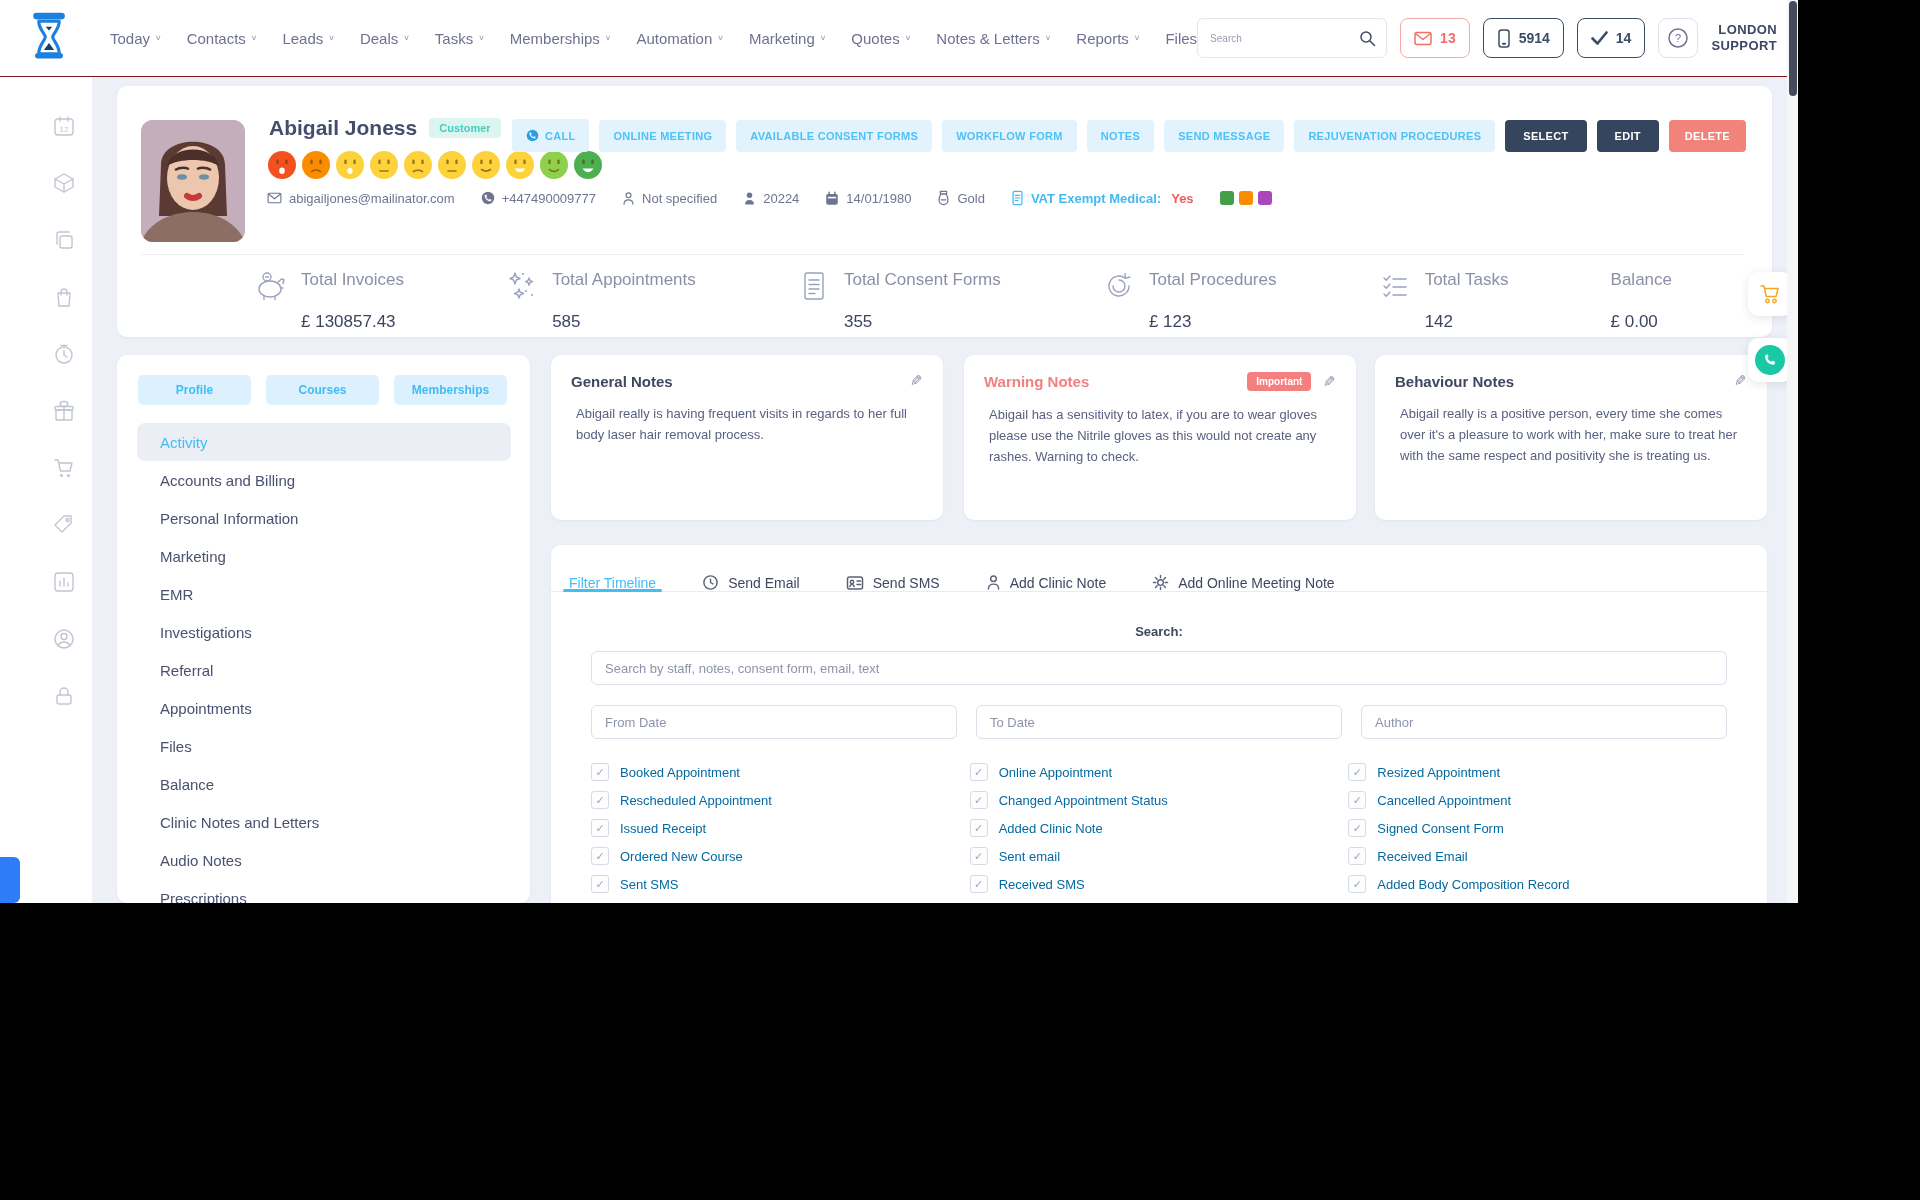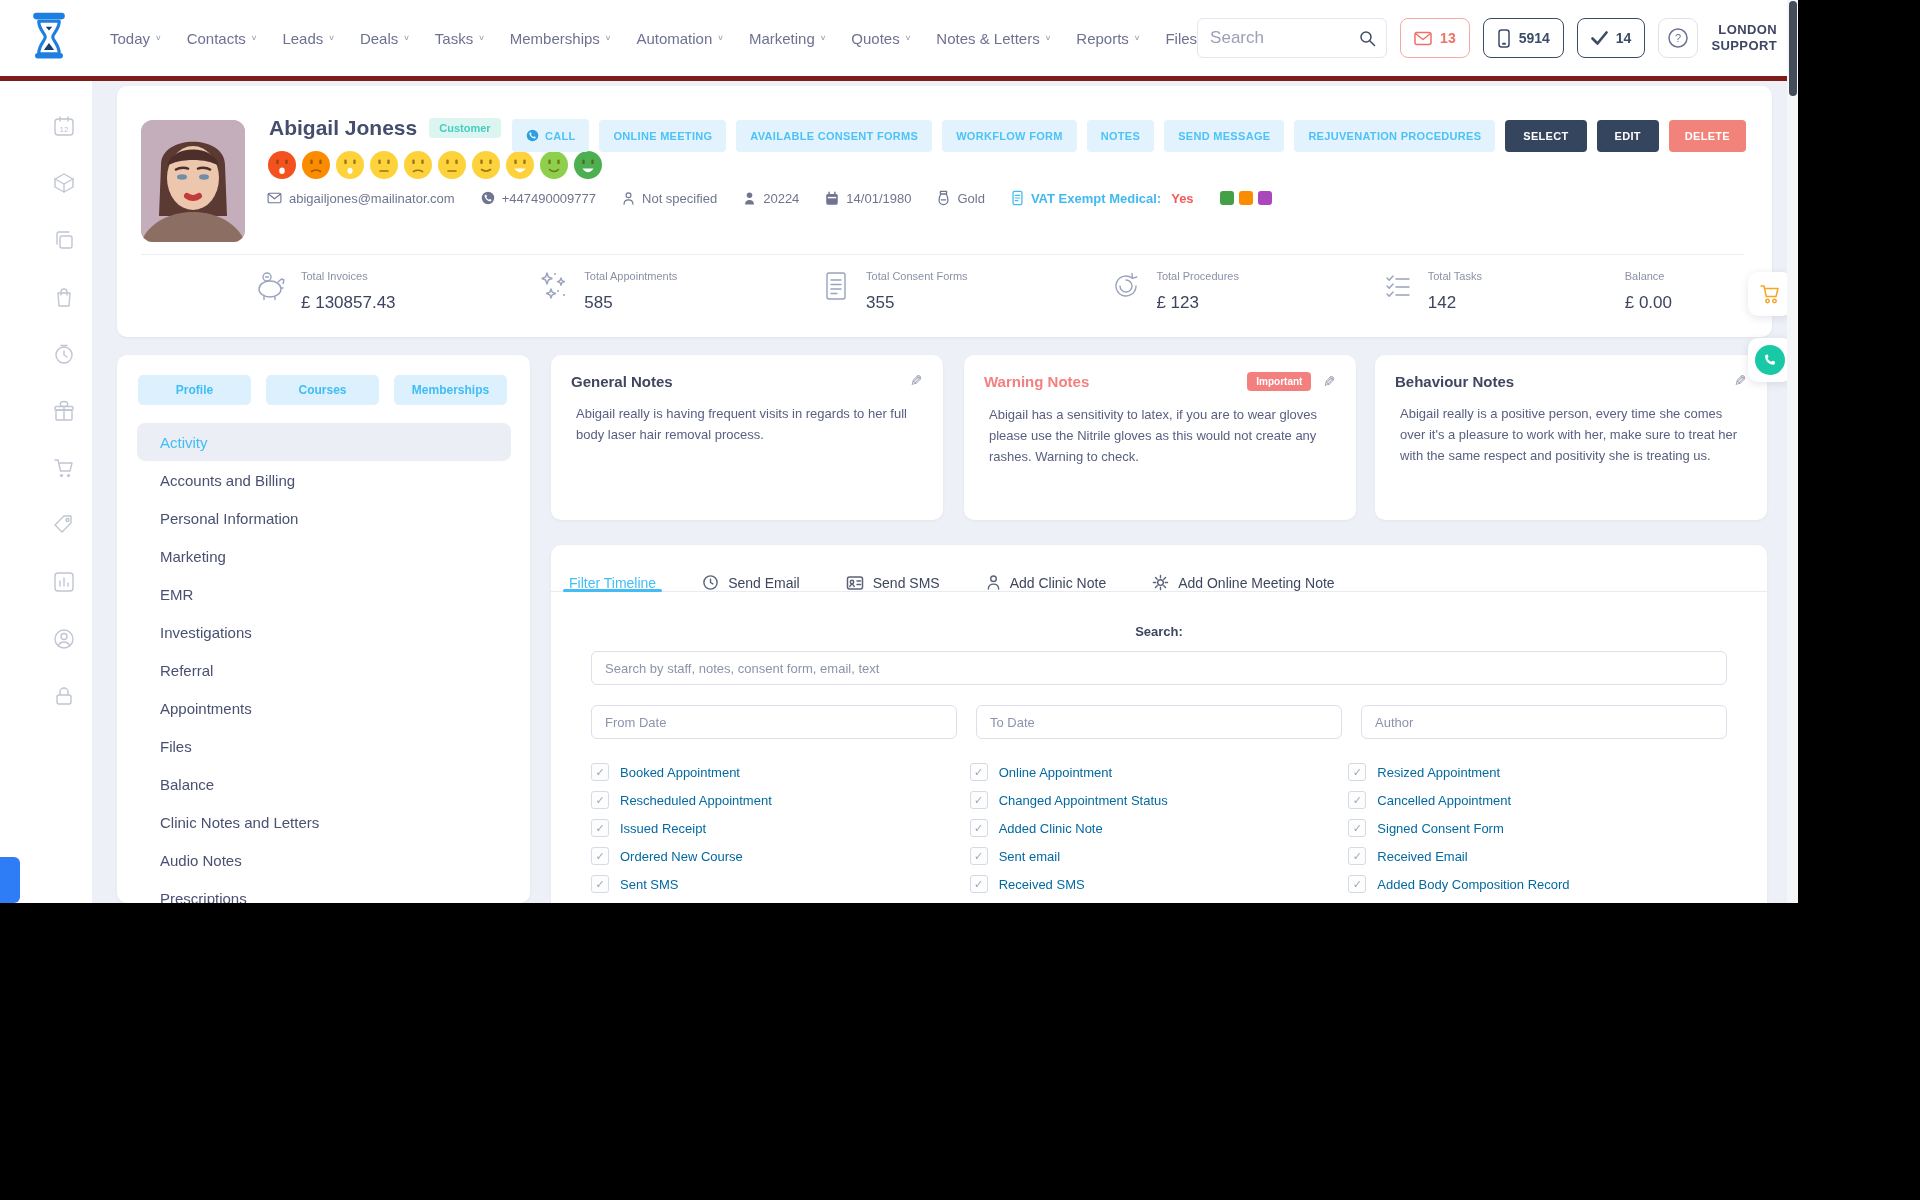--- a/index.html
+++ b/index.html
@@ -2,29 +2,29 @@
 <html><head>
 <meta charset="utf-8">
 <style>
   html,body{margin:0;padding:0;}
   body{width:1920px;height:1200px;background:#000;position:relative;overflow:hidden;
        font-family:"Liberation Sans",sans-serif;}
   .app{position:absolute;left:0;top:0;width:1798px;height:903px;background:#eef0f7;overflow:hidden;}
 
   
   .topnav{position:absolute;left:0;top:0;width:1798px;height:76px;background:#fff;
-          display:flex;align-items:center;border-bottom:5px solid #7f1d1d;z-index:5;}
+          display:flex;align-items:center;border-bottom:1px solid #7f1d1d;z-index:5;}
   .logo{margin-left:26px;flex:0 0 auto;display:flex;align-items:center;}
   .menu{display:flex;align-items:center;gap:25px;margin-left:38px;}
   .menu-item{display:flex;align-items:center;gap:5px;color:#6e7191;font-size:15px;cursor:pointer;white-space:nowrap;}
   .chev{font-size:9px;color:#9b9fb5;transform:scaleY(.8);}
   .nav-right{margin-left:auto;margin-right:26px;display:flex;align-items:center;gap:13px;}
   .nav-search{display:flex;align-items:center;border:1px solid #e3e6ef;border-radius:6px;height:38px;
               padding:0 10px;background:#fff;width:168px;justify-content:space-between;}
-  .nav-search input{border:none;outline:none;font-size:17px;color:#3e4663;width:120px;
+  .nav-search input{border:none;outline:none;font-size:10px;color:#3e4663;width:120px;
                     font-family:"Liberation Sans",sans-serif;}
   .nav-search input::placeholder{color:#9aa0b5;}
   .badge-box{display:flex;align-items:center;gap:8px;border:1.5px solid #3c4c66;border-radius:8px;
              height:38px;padding:0 13px;color:#3c4c66;font-size:14px;font-weight:bold;cursor:pointer;background:#fff;}
   .badge-box.coral{border-color:#f3aba4;color:#ef7066;}
   .help-circle{width:38px;height:38px;border:1.5px solid #dfe2ec;border-radius:9px;display:flex;
                align-items:center;justify-content:center;cursor:pointer;color:#6e7191;}
   .user-name{font-size:13px;font-weight:bold;color:#3e4663;text-align:right;line-height:1.25;letter-spacing:.4px;}
   .avatar-circle{width:42px;height:42px;border-radius:50%;background:#3c4c66;display:flex;
                  align-items:center;justify-content:center;cursor:pointer;}
@@ -64,21 +64,21 @@
   .label-sq{width:14px;height:14px;border-radius:3px;}
   .actions-row{position:absolute;right:26px;top:33px;display:flex;gap:10px;align-items:center;}
   .btn{border:none;border-radius:4px;font-size:11px;font-weight:bold;letter-spacing:.3px;padding:10px 14px;
        cursor:pointer;font-family:"Liberation Sans",sans-serif;white-space:nowrap;display:flex;align-items:center;gap:6px;}
   .btn-light{background:#e2f3fd;color:#4ec1f7;}
   .btn-dark{background:#35455e;color:#fff;padding:10px 18px;}
   .btn-danger{background:#f2837a;color:#fff;padding:10px 16px;}
   .p-divider{position:absolute;left:24px;right:28px;top:168px;height:1px;background:#eceef4;}
   .stats-row{position:absolute;left:138px;right:100px;top:184px;display:flex;justify-content:space-between;}
   .stat{display:flex;gap:14px;align-items:flex-start;cursor:pointer;}
-  .stat-label{font-size:11px;color:#8b90a7;margin-bottom:11px;}
+  .stat-label{font-size:17px;color:#8b90a7;margin-bottom:22px;}
   .stat-value{font-size:17px;font-weight:normal;color:#3c445f;}
 
   
   .float-btn{position:absolute;width:44px;height:44px;background:#fff;border-radius:10px;
              box-shadow:0 2px 8px rgba(40,50,90,.12);display:flex;align-items:center;justify-content:center;
              cursor:pointer;z-index:7;}
   .float-cart{left:1748px;top:272px;}
   .float-call{left:1748px;top:338px;}
   .teal-circle{width:30px;height:30px;border-radius:50%;background:#19c8a5;display:flex;
                align-items:center;justify-content:center;color:#fff;}

